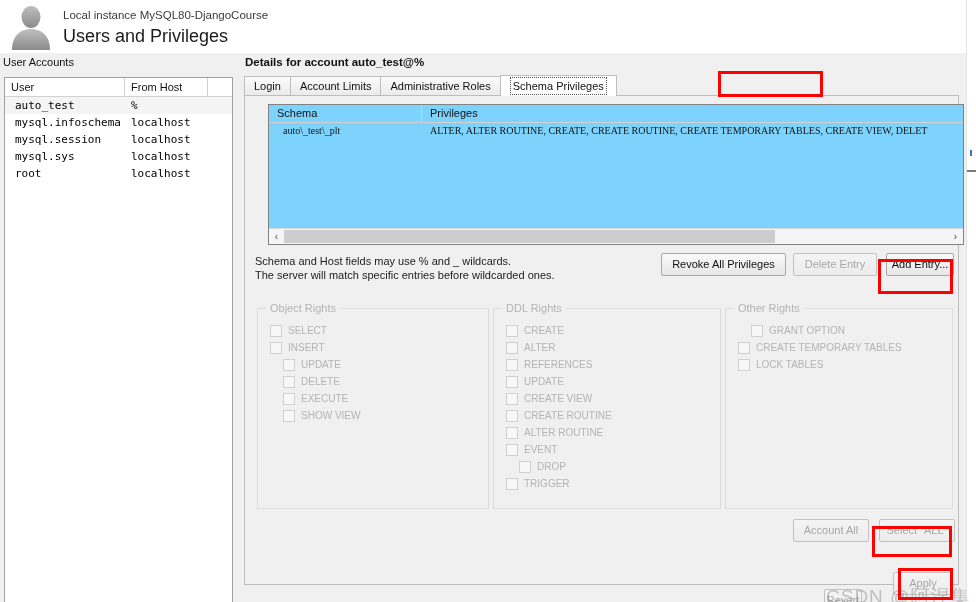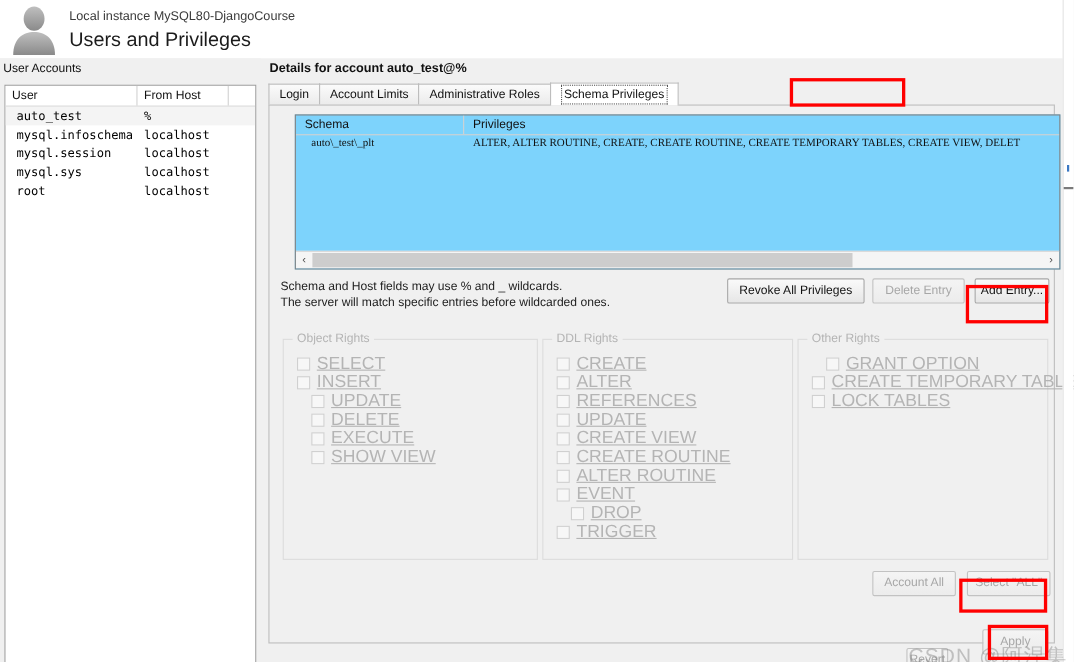--- a/index.html
+++ b/index.html
@@ -255,24 +255,23 @@
   }
   .chkrow.indent { margin-left: 25px; }
   .chkbox {
     width: 12px; height: 12px;
     border: 1px solid #d0d0d0;
     background: #f7f7f7;
     margin-right: 6px;
     flex: none;
   }
   .chklabel {
-    font-size: 16px;
+    font-size: 10px;
     color: #b4b4b4;
     white-space: nowrap;
-    text-decoration: underline;
   }
   .chklist { padding-top: 13px; }
 
   #btn-unselect { position: absolute; left: 548px; top: 423px; width: 76px; }
   #btn-selectall { position: absolute; left: 634px; top: 423px; width: 76px; }
 
   
   #btn-revert { position: absolute; left: 824px; top: 589px; width: 38px; }
   #btn-apply  { position: absolute; left: 893px; top: 572px; width: 60px; }
 

